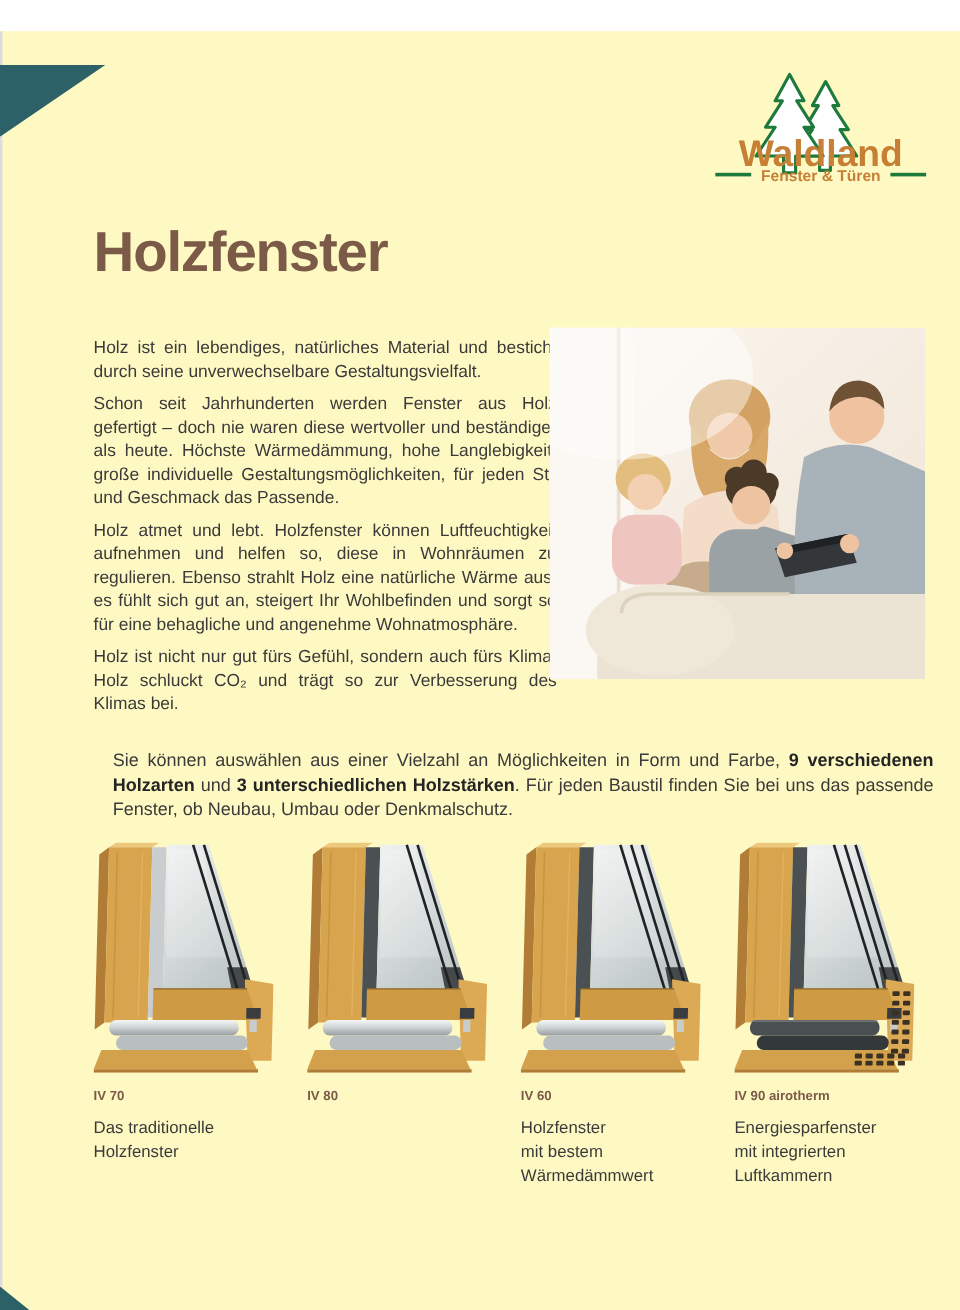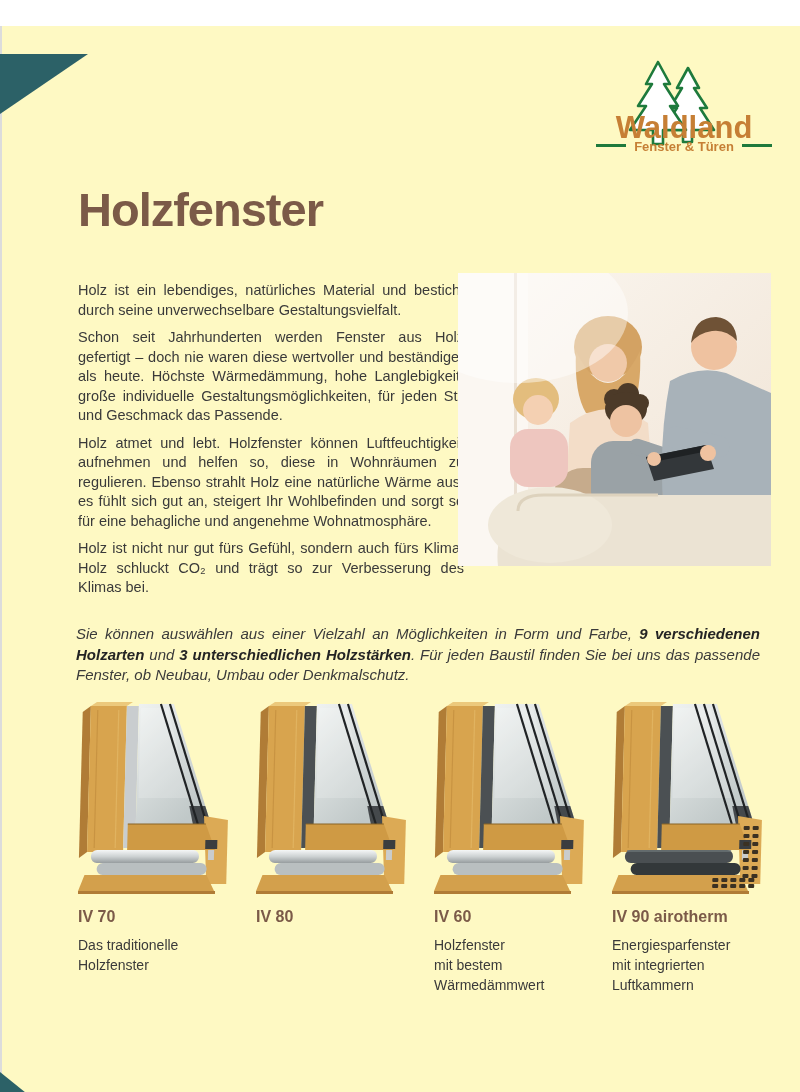--- a/index.html
+++ b/index.html
@@ -21,30 +21,30 @@
          font-weight:bold;color:#7b5a48;letter-spacing:-1px;}
   .subtitle{position:absolute;left:177px;top:225px;margin:0;font-size:19.5px;
             font-weight:bold;color:#6d5144;letter-spacing:.2px;}
 
   
   .intro{position:absolute;left:78px;top:255px;width:386px;color:#3a3a3a;}
   .intro p{margin:0 0 8px 0;font-size:14.5px;line-height:19.5px;text-align:justify;}
   .photo{position:absolute;left:458px;top:247px;width:313px;height:293px;}
 
   
-  .selection{position:absolute;left:76px;top:598px;width:684px;margin:0;
-             font-size:15px;line-height:20.5px;color:#3a3a3a;text-align:justify;font-style:italic;}
+  .selection{position:absolute;left:94px;top:598px;width:684px;margin:0;
+             font-size:15px;line-height:20.5px;color:#3a3a3a;text-align:justify;}
   .selection strong{color:#242424;}
 
   
   .products{position:absolute;left:78px;top:676px;width:706px;display:flex;}
   .product-col{width:160px;margin-right:18px;}
   .product-col:last-child{margin-right:0;}
   .win-art{width:150px;height:192px;}
-  .prod-code{margin-top:14px;font-size:16px;font-weight:bold;color:#7b5a48;}
+  .prod-code{margin-top:14px;font-size:11px;font-weight:bold;color:#7b5a48;}
   .prod-desc{margin-top:9px;font-size:14px;line-height:20px;color:#3a3a3a;white-space:pre-line;}
 </style>
 </head>
 <body>
 
 <div class="page">
 
   <div class="tri-tl"></div>
   <div class="tri-bl"></div>
 

